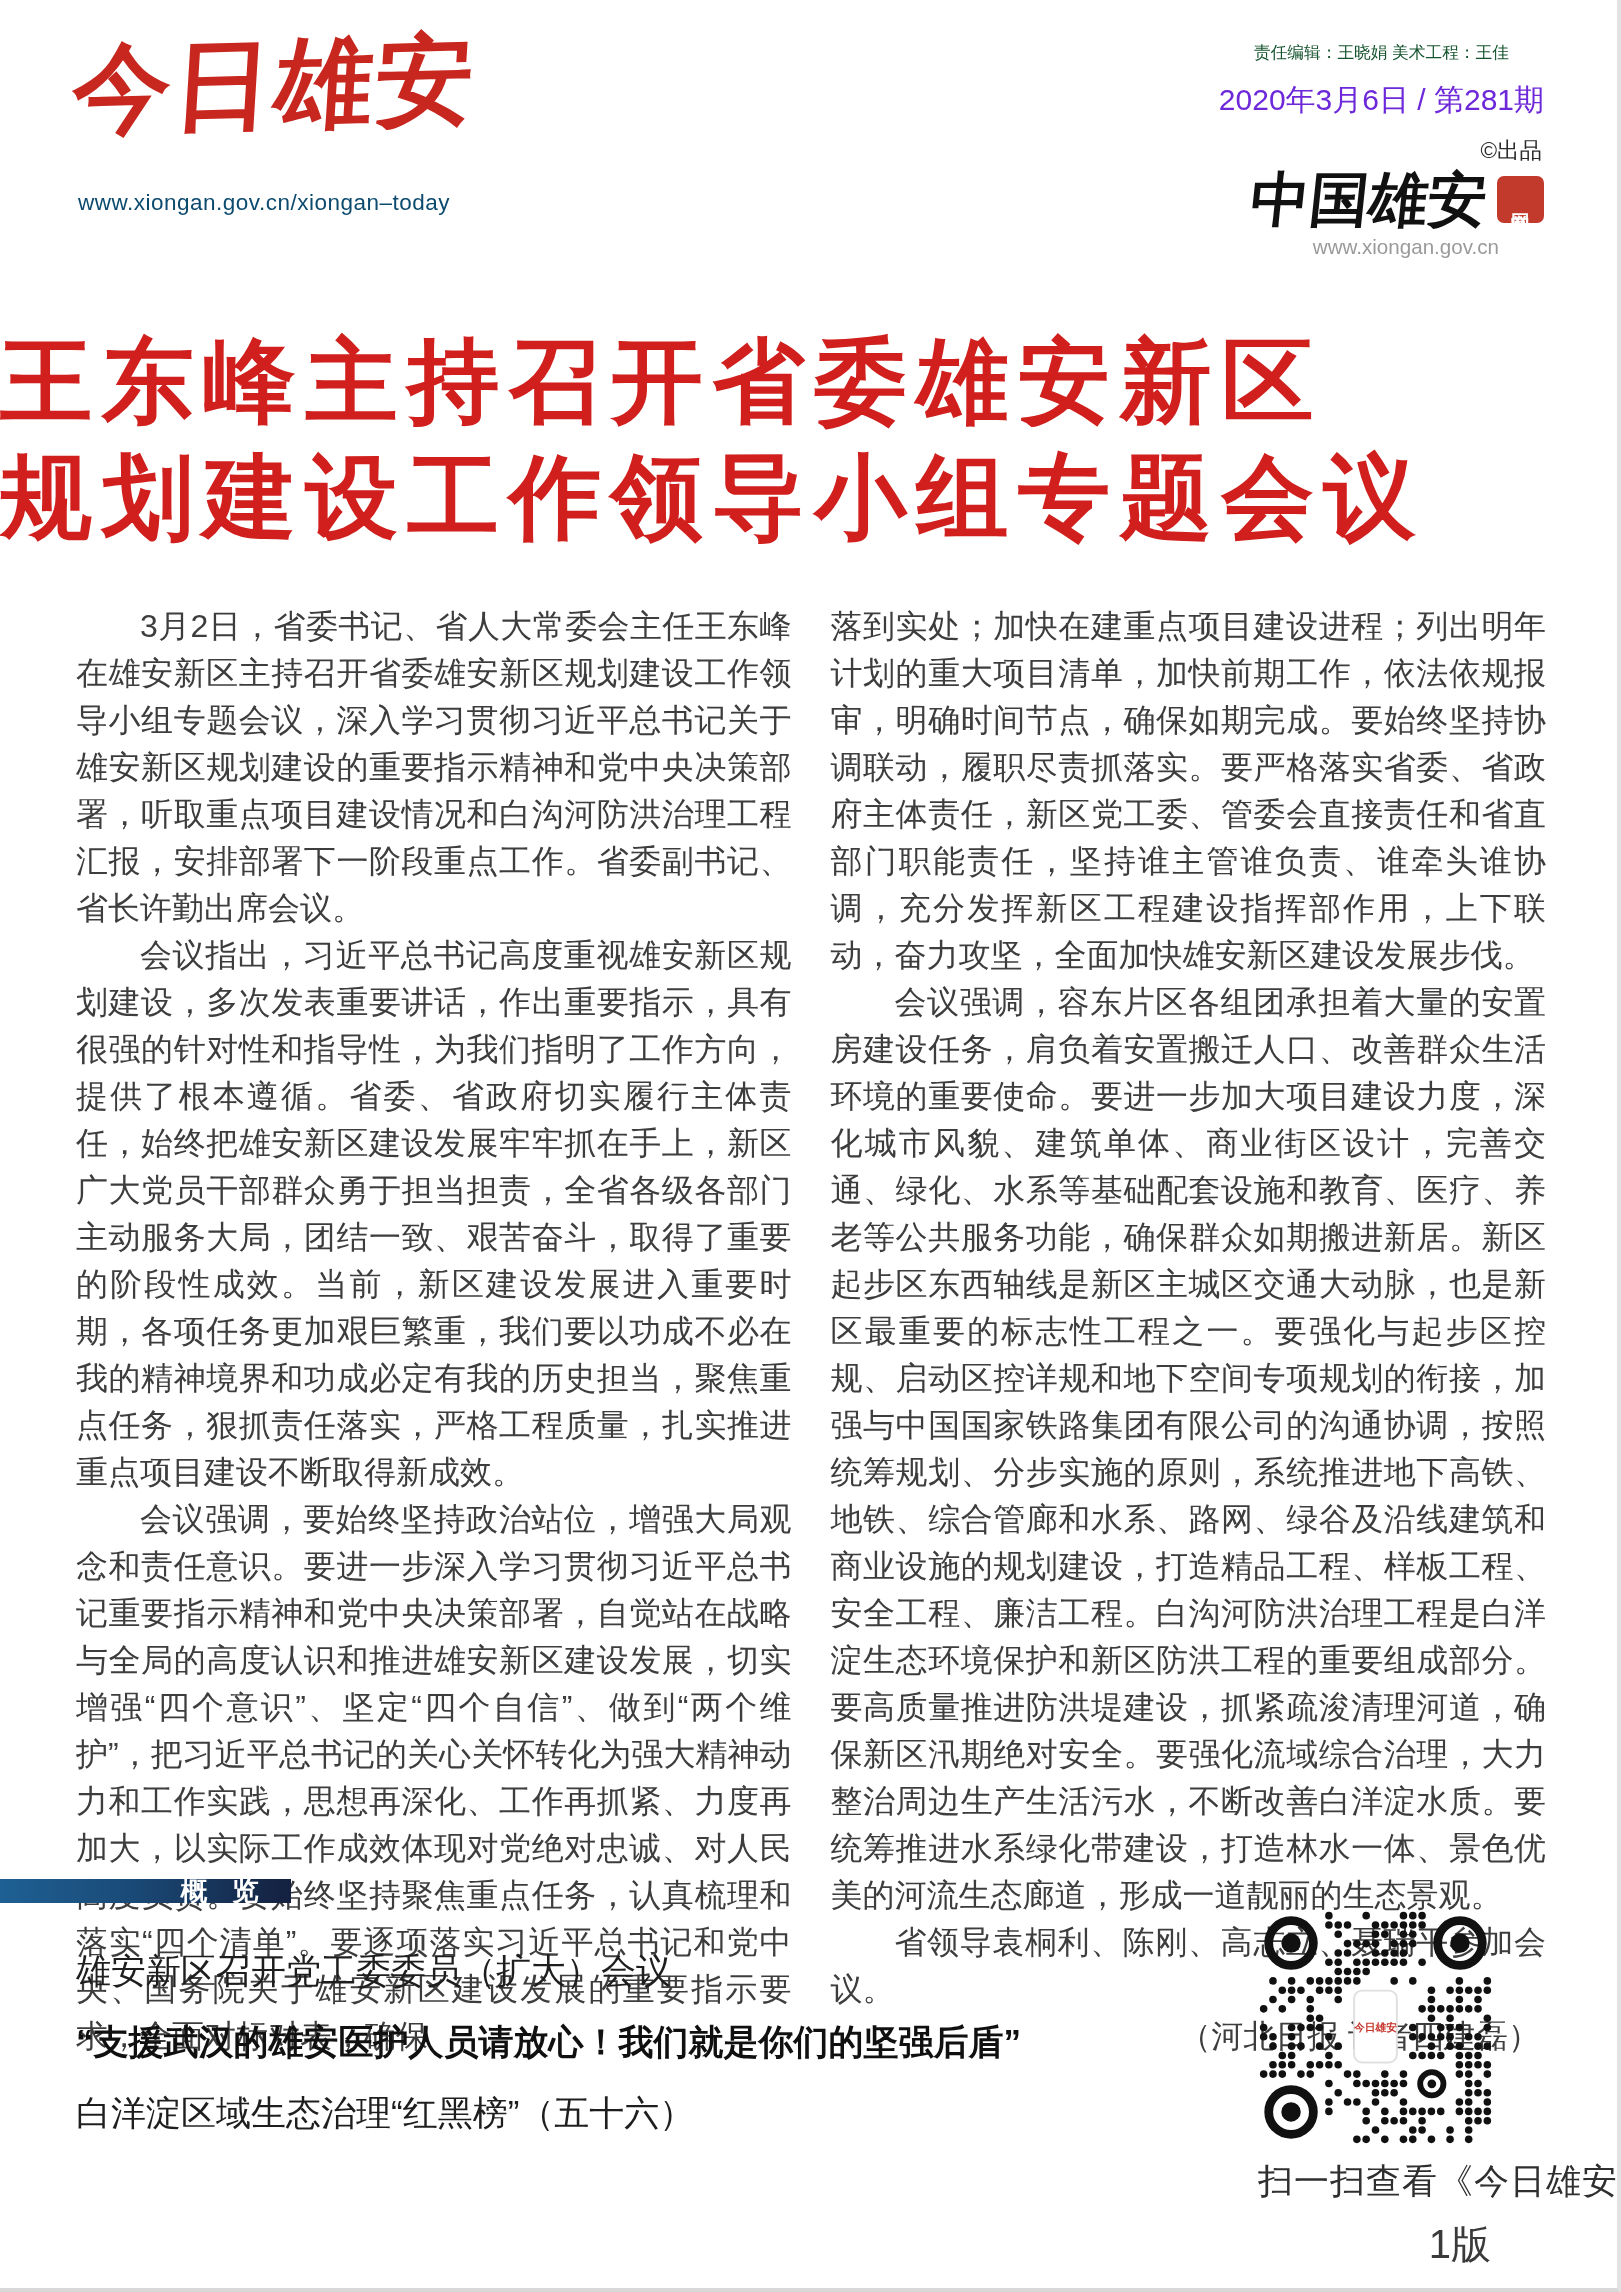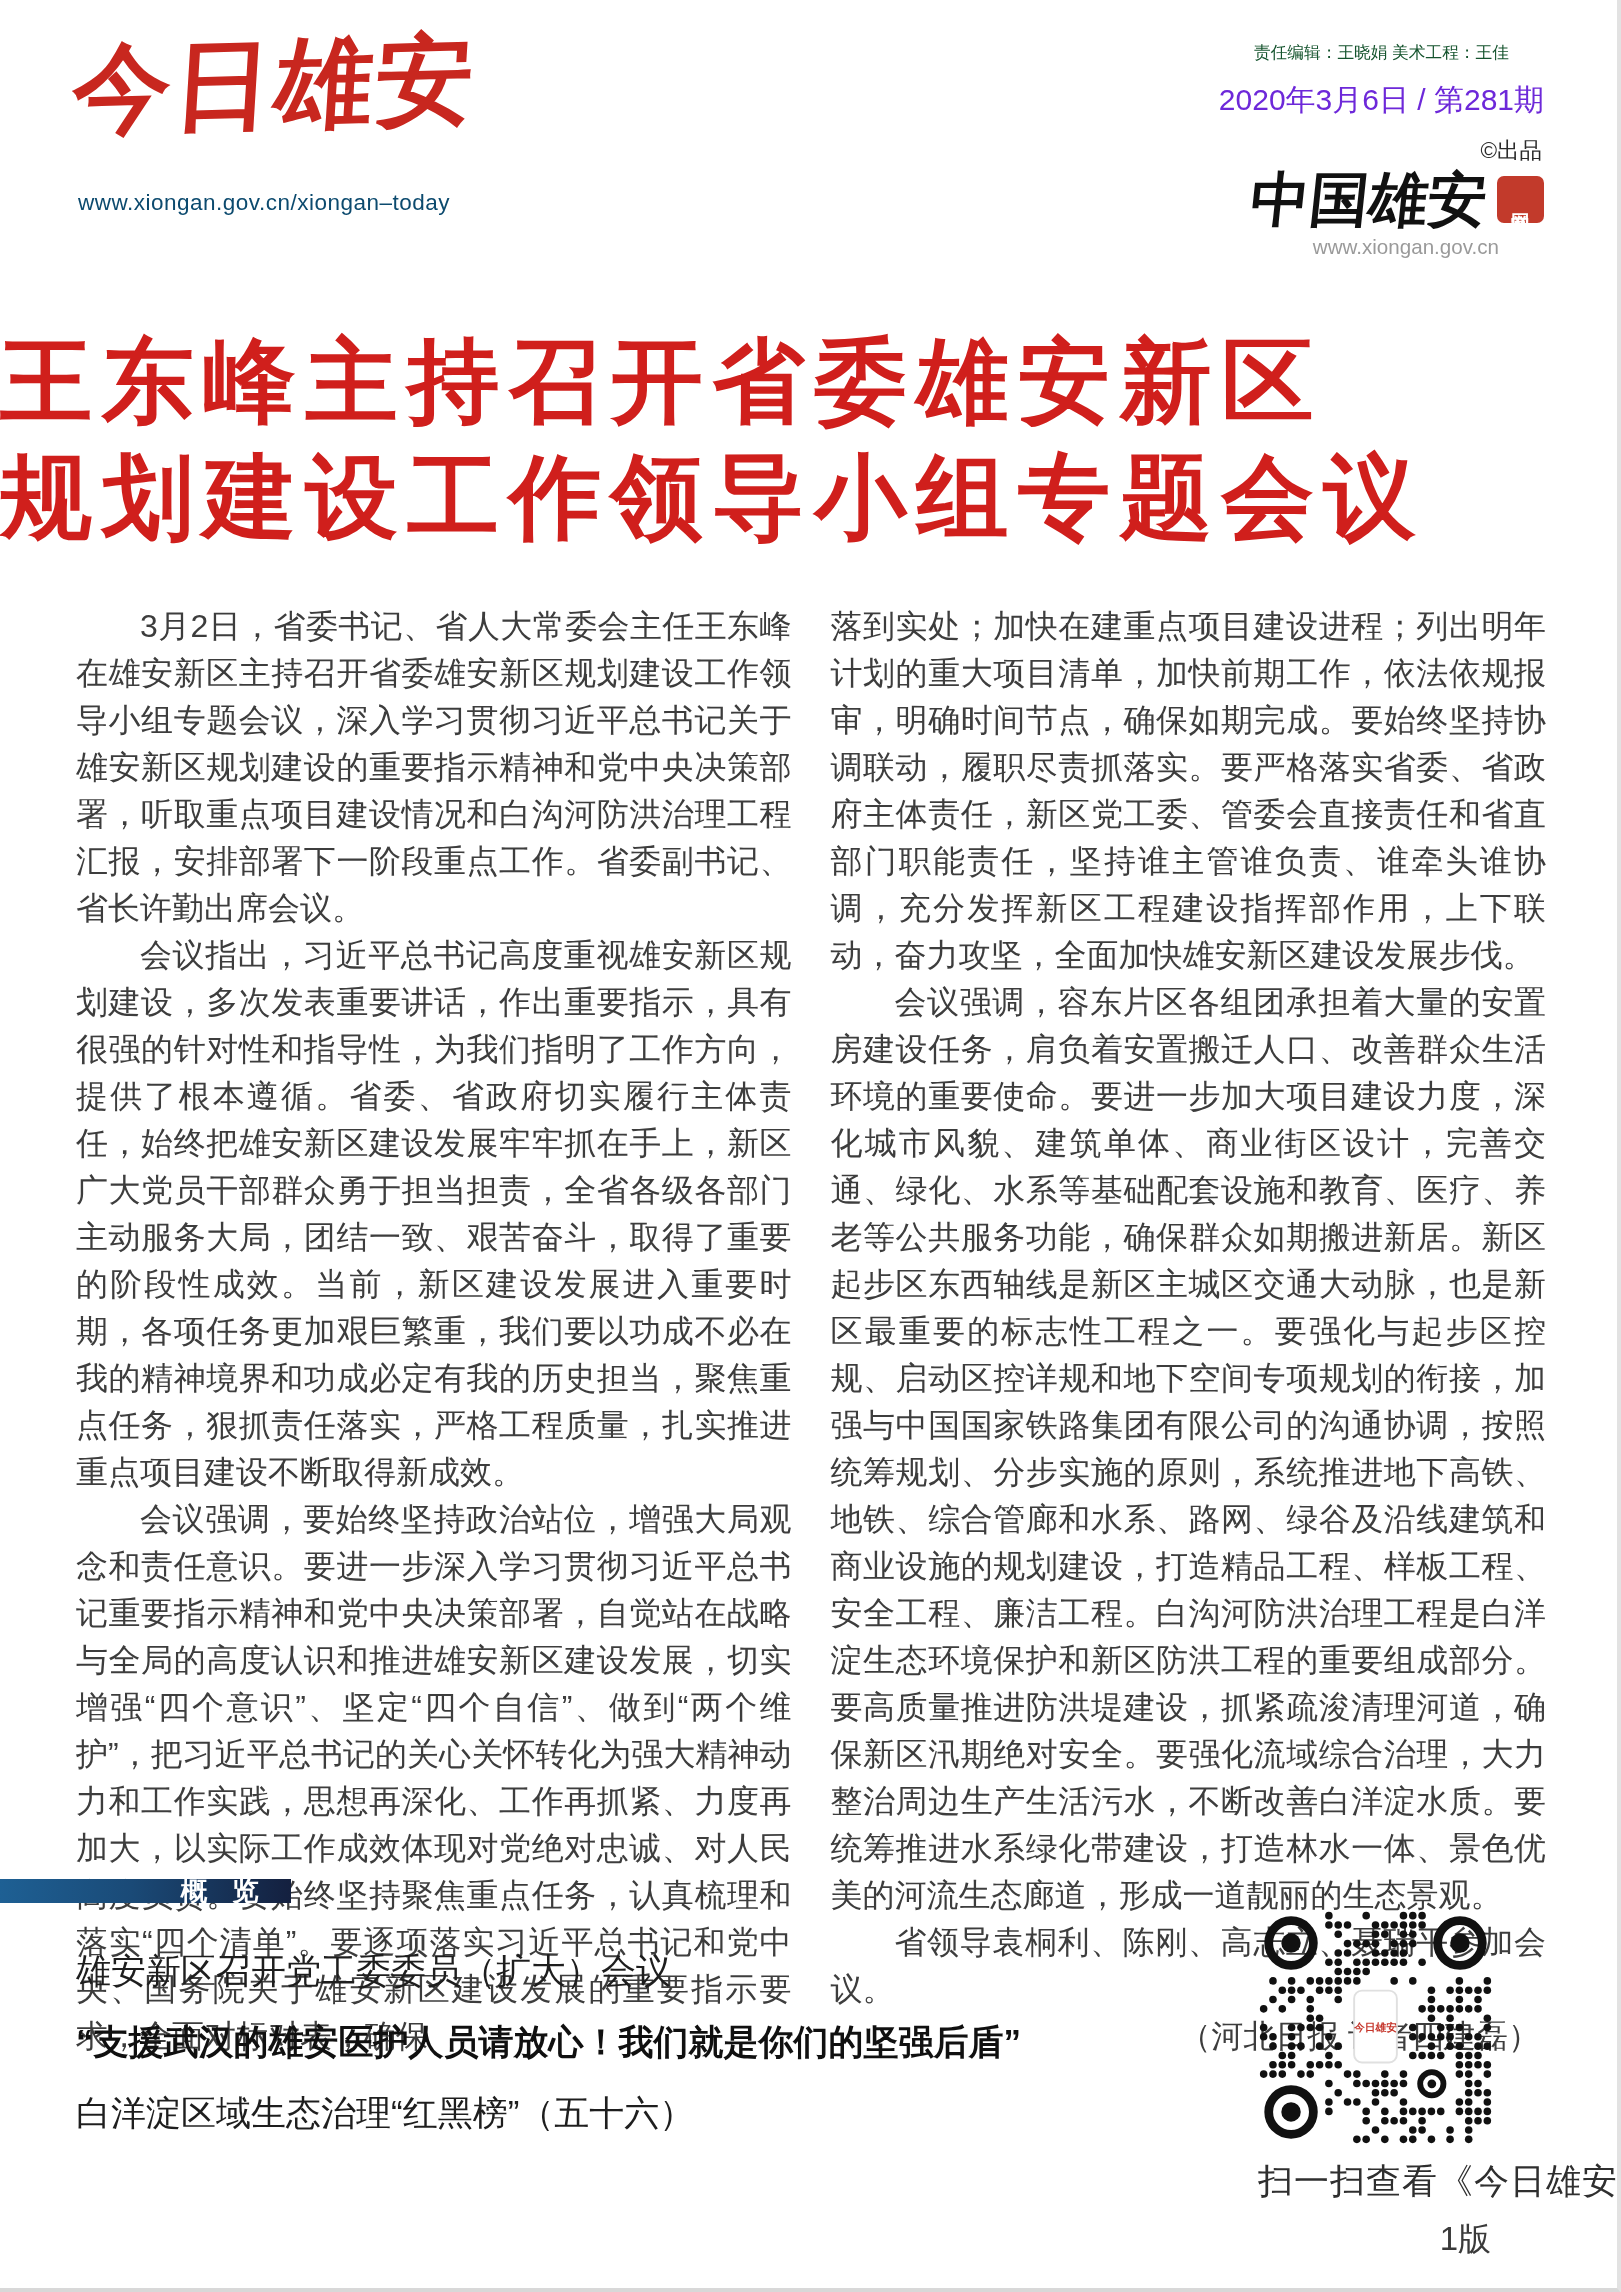--- a/index.html
+++ b/index.html
@@ -44,21 +44,21 @@
                   background:linear-gradient(90deg,#1e6094 0%,#1a4a77 45%,#14203f 100%);
                   display:flex; align-items:center; justify-content:flex-end; padding-right:23.5px;
                   color:#fff; font-size:26.5px; font-weight:bold; letter-spacing:8.8px; }
   .headlines { position:absolute; top:1935px; left:76px; width:1137px; list-style:none; }
   .headlines li { font-size:35px; line-height:71px; color:#1e1e1e; white-space:nowrap; }
   .headlines li.bold { font-weight:bold; color:#101010; }
 
   
   .qr-block { position:absolute; left:1258px; top:1911px; width:235px; text-align:center; }
   .qr-caption { font-size:35px; color:#2f2f2f; margin-top:9.8px; letter-spacing:1px; white-space:nowrap; }
-  .page-number { font-size:33px; color:#3a3a3a; text-align:right; margin-top:11.8px; padding-right:2px; }
+  .page-number { font-size:40px; color:#3a3a3a; text-align:right; margin-top:11.8px; padding-right:2px; }
 </style>
 </head>
 <body>
 
 <div class="page">
 
   <div class="logo">今日雄安</div>
   <div class="logo-url">www.xiongan.gov.cn/xiongan–today</div>
 
   <div class="mast-right">

